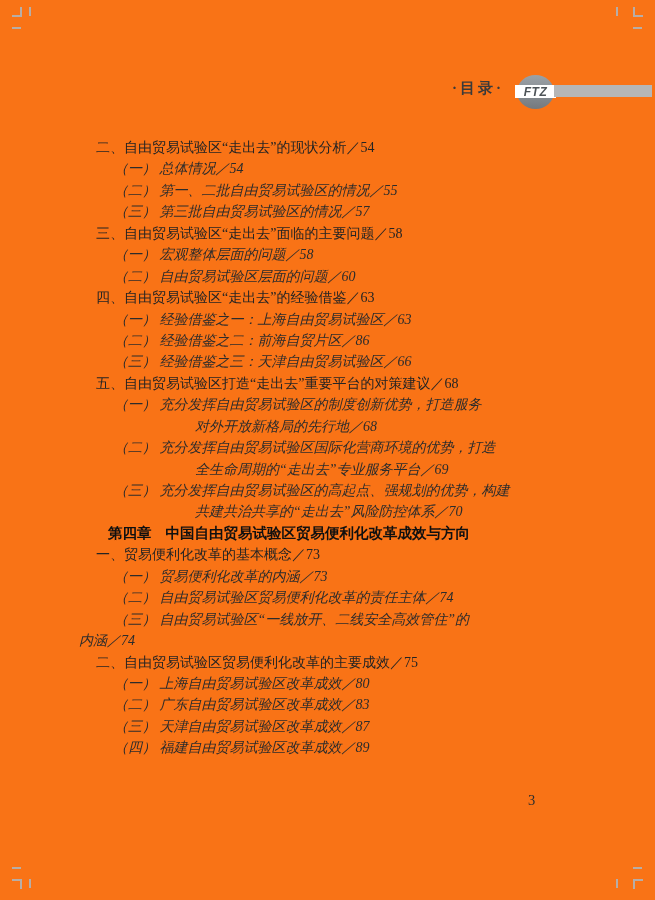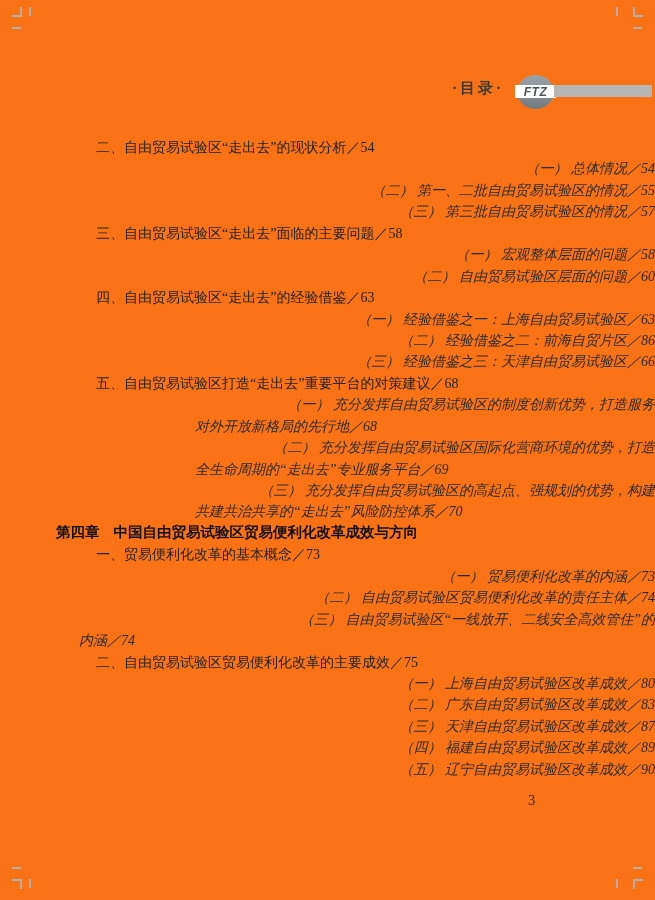--- a/index.html
+++ b/index.html
@@ -61,29 +61,29 @@
   }
   .line {
     height: 21.45px;
     line-height: 21.45px;
     white-space: pre;
     font-size: 14px;
     color: #242424;
     font-family: "Liberation Serif", serif;
   }
   .line.chapter {
-    padding-left: 56px;
-    font-family: Liberation Mono, monospace;
+    padding-left: 108px;
+    font-family: Liberation Serif, serif;
     font-weight: 700;
     font-size: 14.5px;
     color: #101010;
   }
   .line.chapter .chap-label { margin-right: 14px; }
   .line.l1   { padding-left: 96px; }
-  .line.l2   { padding-left: 82px; font-style: italic; color: #2c2c2c; text-align: right; }
+  .line.l2   { padding-left: 114px; font-style: italic; color: #2c2c2c; }
   .line.cont { padding-left: 195px; font-style: italic; color: #2c2c2c; }
   .line.cont2{ padding-left: 79px; font-style: italic; color: #2c2c2c; }
 
   
   .page-number {
     position: absolute;
     left: 528px; top: 792px;
     font-size: 14.5px;
     color: #2e2e2e;
     font-family: "Liberation Serif", serif;
@@ -154,18 +154,17 @@
       <div class="line l1">一、贸易便利化改革的基本概念／73</div>
       <div class="line l2">（一） 贸易便利化改革的内涵／73</div>
       <div class="line l2">（二） 自由贸易试验区贸易便利化改革的责任主体／74</div>
       <div class="line l2">（三） 自由贸易试验区“一线放开、二线安全高效管住”的</div>
       <div class="line cont2">内涵／74</div>
       <div class="line l1">二、自由贸易试验区贸易便利化改革的主要成效／75</div>
       <div class="line l2">（一） 上海自由贸易试验区改革成效／80</div>
       <div class="line l2">（二） 广东自由贸易试验区改革成效／83</div>
       <div class="line l2">（三） 天津自由贸易试验区改革成效／87</div>
       <div class="line l2">（四） 福建自由贸易试验区改革成效／89</div>
-      <div class="line l2">（五） 辽宁自由贸易试验区改革成效／90</div>
     </div>
 
   <div class="page-number">3</div>
 
 </div>
 
 </body></html>

